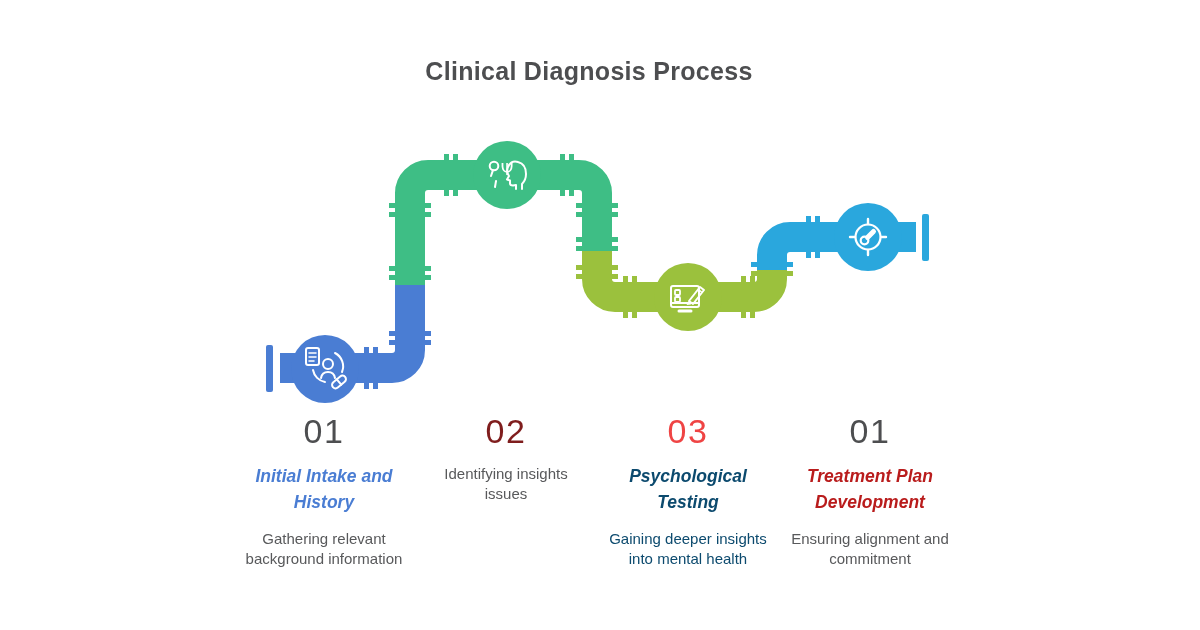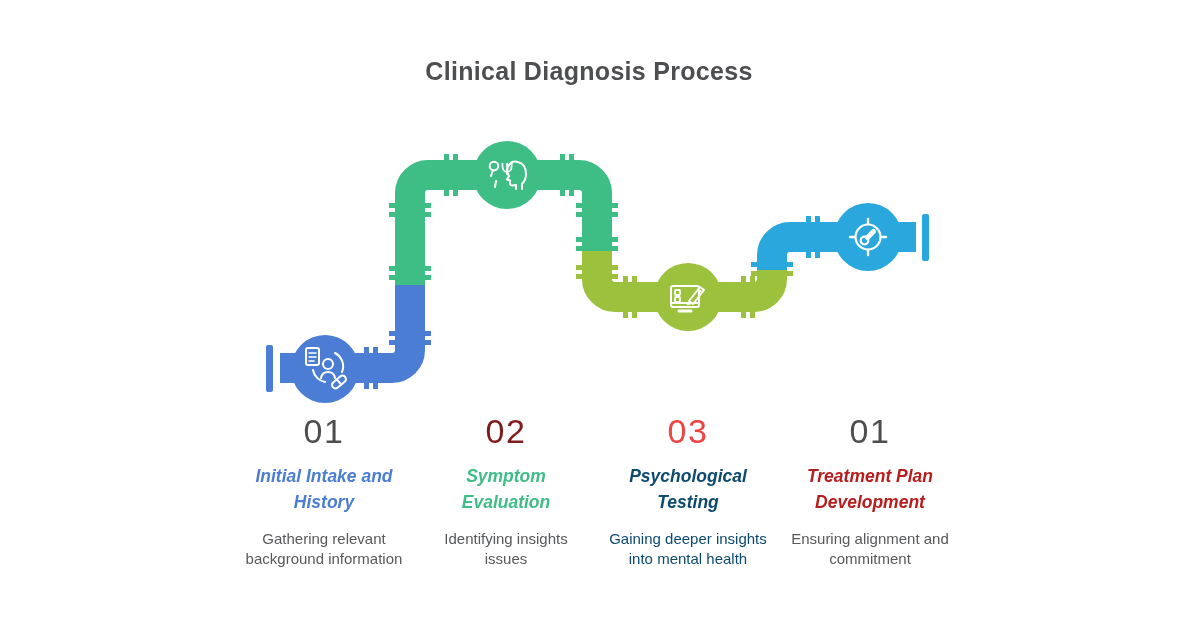--- a/index.html
+++ b/index.html
@@ -145,21 +145,20 @@
 </svg>
 
 <div class="steps-row">
   <div class="step-col">
     <div class="step-number" style="color: rgb(77, 78, 80);">01</div>
     <div class="step-title" style="color: rgb(74, 125, 211);">Initial Intake and History</div>
     <div class="step-desc" style="color: rgb(88, 89, 91);">Gathering relevant background information</div>
   </div>
   <div class="step-col">
     <div class="step-number" style="color: #7f1d1d;">02</div>
-    <div class="step-title" style="color: rgb(62, 190, 133);">Symptom Evaluation</div>
     <div class="step-desc" style="color: rgb(88, 89, 91);">Identifying insights issues</div>
   </div>
   <div class="step-col">
     <div class="step-number" style="color: #ef4444;">03</div>
     <div class="step-title" style="color: #0c4a6e;">Psychological Testing</div>
     <div class="step-desc" style="color: #0c4a6e;">Gaining deeper insights into mental health</div>
   </div>
   <div class="step-col">
     <div class="step-number" style="color: rgb(77, 78, 80);">01</div>
     <div class="step-title" style="color: #b91c1c;">Treatment Plan Development</div>

